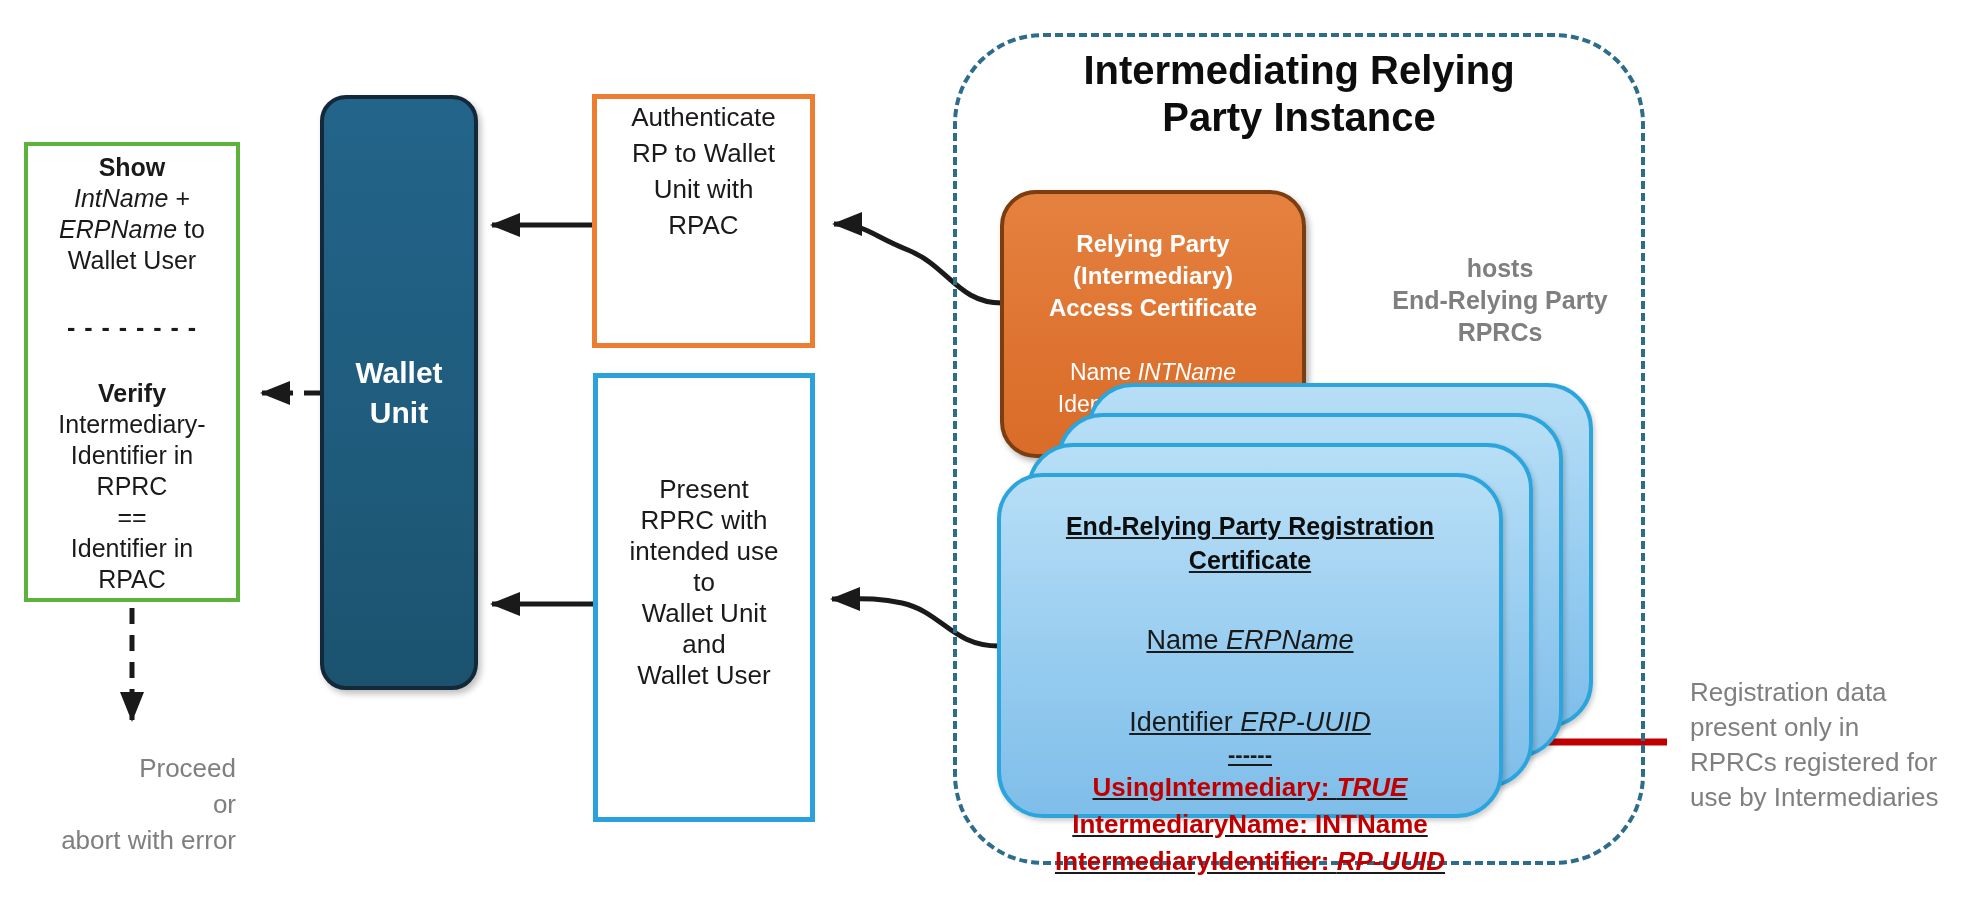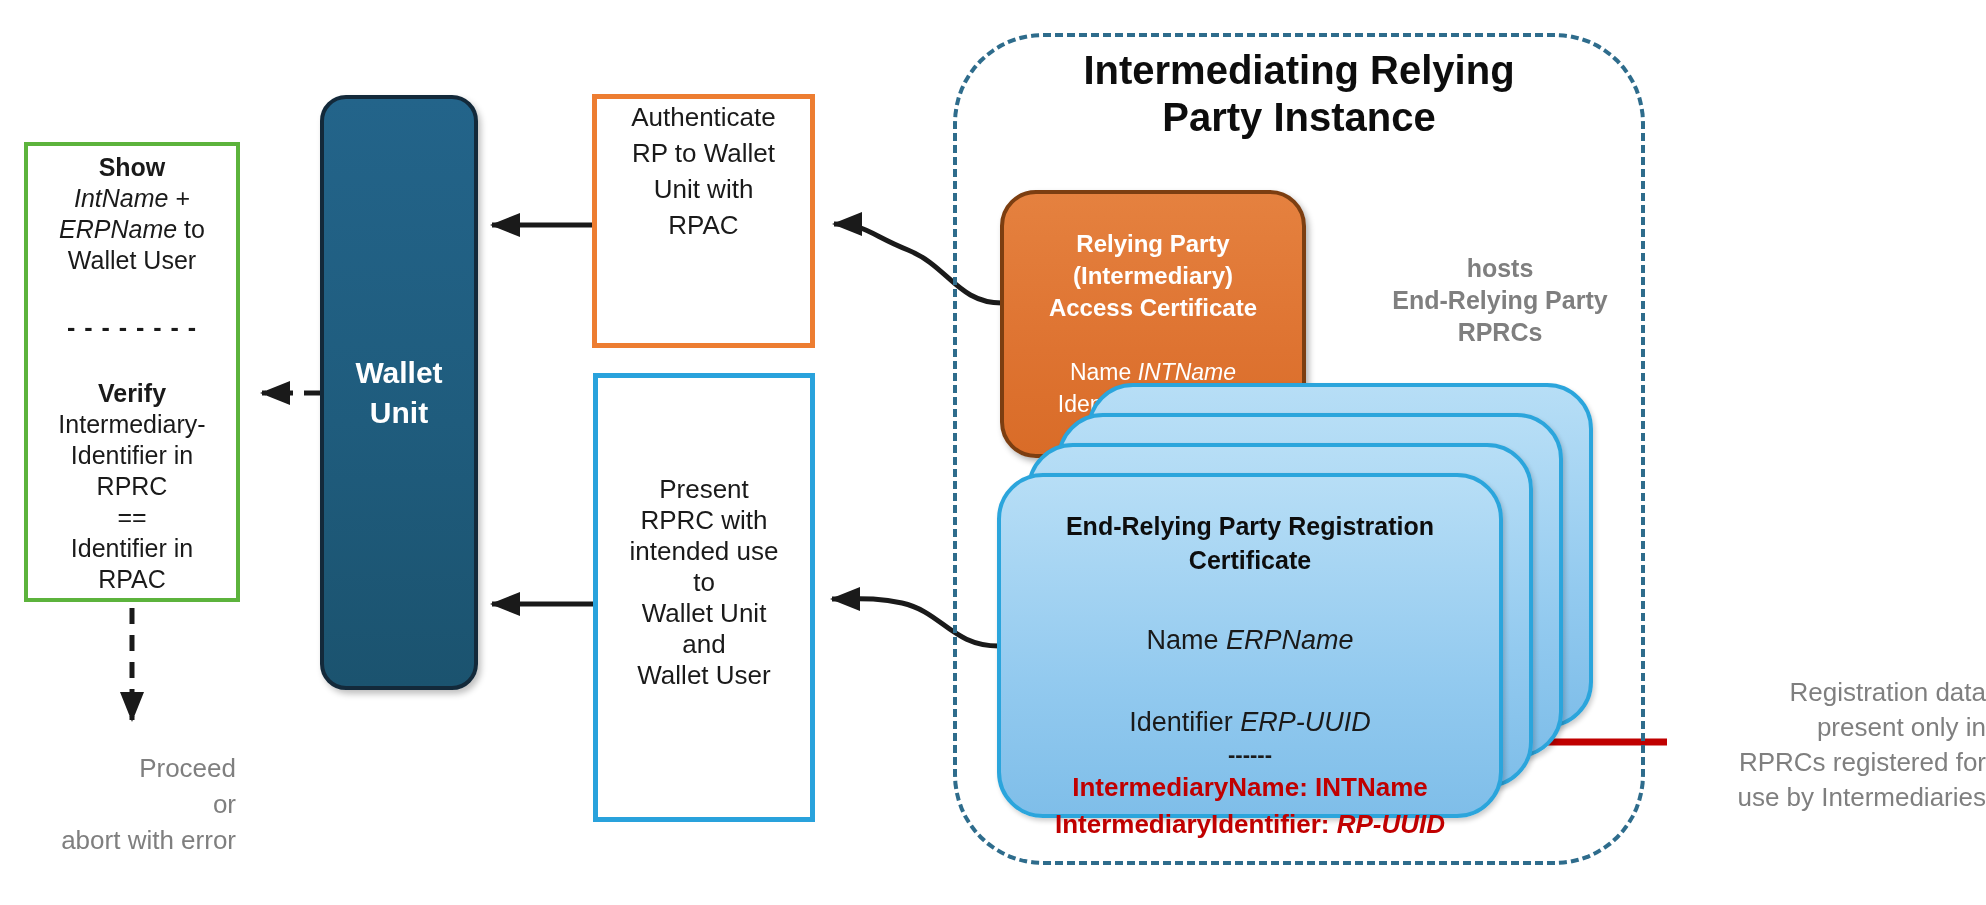--- a/index.html
+++ b/index.html
@@ -52,30 +52,30 @@
   .hosts{left:1360px;top:252px;width:280px;text-align:center;color:#7F7F7F;font-weight:bold;}
   .hline{font-size:25px;line-height:32px;}
 
   
   .card{width:506px;height:345px;border:4px solid #2BA5DC;border-radius:46px;
     background:linear-gradient(180deg,#B7DEF6 0%,#93CAEF 60%,#7FBEE9 100%);
     box-shadow:2px 3px 5px rgba(0,0,0,.2);}
   .card-b1{left:1027px;top:443px;}
   .card-b2{left:1057px;top:413px;}
   .card-b3{left:1087px;top:383px;}
-  .card-front{left:997px;top:473px;text-align:center;padding-top:32px;}
+  .card-front{left:997px;top:473px;text-align:center;padding-top:32px;text-decoration:underline;}
   .ktitle{font-size:25px;line-height:34px;font-weight:bold;color:#0d0d0d;white-space:pre;}
   .kname-block{margin-top:18px;}
   .kname{font-size:27px;line-height:37px;color:#1a1a1a;white-space:pre;margin-top:45px;}
   .ksep{font-size:22px;line-height:28px;font-weight:bold;color:#1a1a1a;}
   .rline{font-size:26px;line-height:37px;font-weight:bold;color:#C00000;white-space:pre;}
 
   
   .reg-note{left:1690px;top:675px;width:296px;color:#7F7F7F;}
-  .regline{font-size:26px;line-height:35px;text-align:right;}
+  .regline{font-size:26px;line-height:35px;}
   .proceed-note{left:30px;top:750px;width:206px;text-align:right;color:#7F7F7F;}
   .prline{font-size:26px;line-height:36px;}
   i{font-style:italic;}
 </style>
 </head>
 <body>
 
 <div class="canvas">
 
   <svg class="overlay" viewBox="0 0 1986 905">
@@ -161,20 +161,21 @@
   <div class="abs card card-b1"></div>
 
   <div class="abs card card-front">
     <div class="ktitle">End-Relying Party Registration</div>
     <div class="ktitle">Certificate</div>
     <div class="kname-block">
       <div class="kname"><span>Name </span><i>ERPName</i></div>
       <div class="kname"><span>Identifier </span><i>ERP-UUID</i></div>
     </div>
     <div class="ksep">------</div>
+    <div class="rline"><span>UsingIntermediary: </span><i>TRUE</i></div>
     <div class="rline"><span>IntermediaryName: </span><span>INTName</span></div>
     <div class="rline"><span>IntermediaryIdentifier: </span><i>RP-UUID</i></div>
   </div>
 
   <div class="abs reg-note">
     <div class="regline">Registration data</div>
     <div class="regline">present only in</div>
     <div class="regline">RPRCs registered for</div>
     <div class="regline">use by Intermediaries</div>
   </div>

